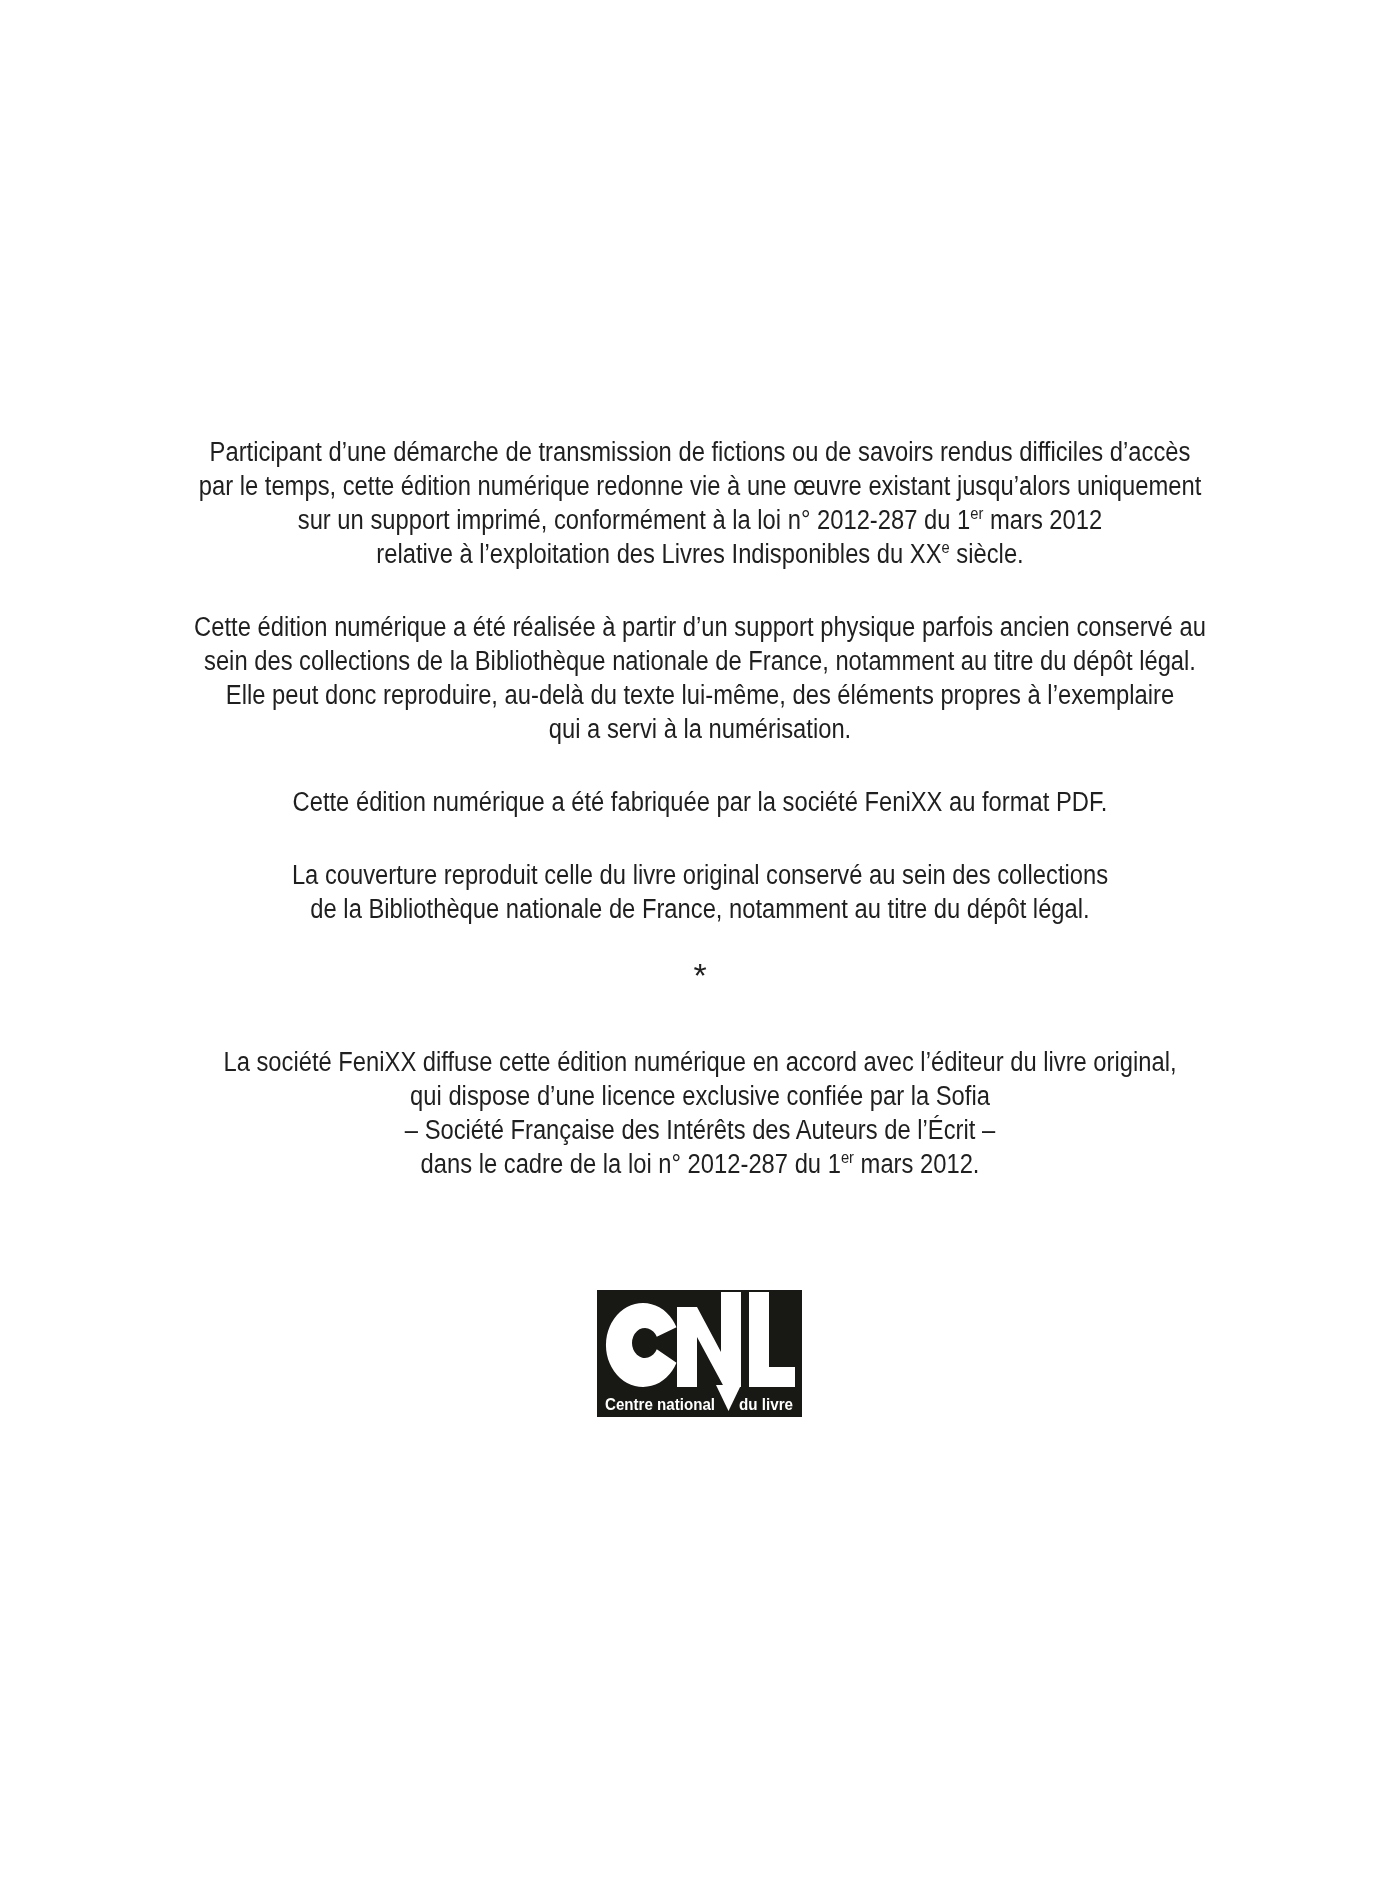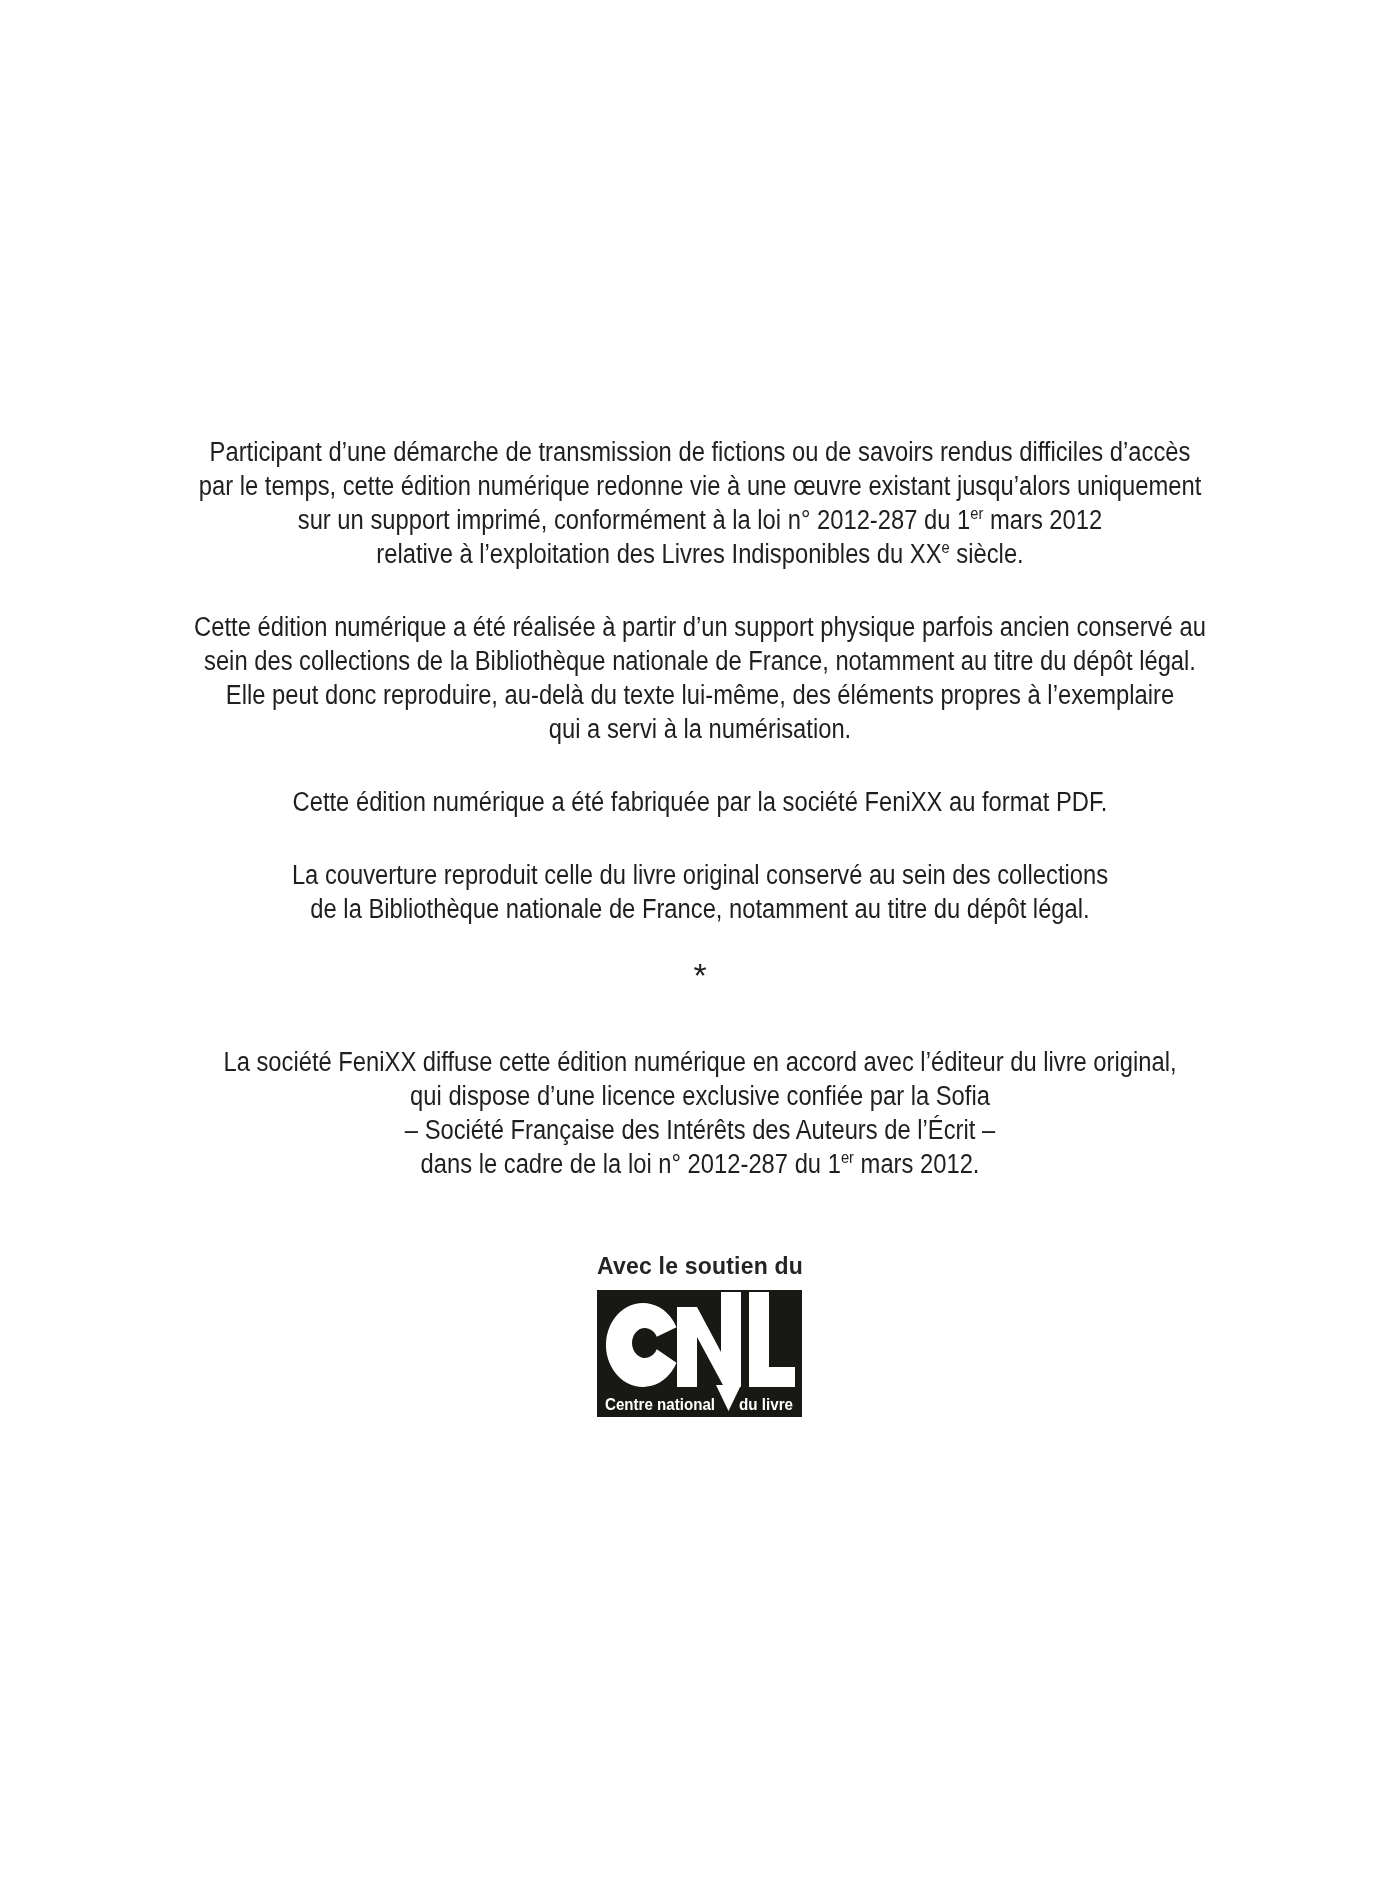--- a/index.html
+++ b/index.html
@@ -84,21 +84,20 @@
 
   <div id="separator" class="block">*</div>
 
   <div id="p5" class="block para">
     <div class="line">La société FeniXX diffuse cette édition numérique en accord avec l’éditeur du livre original,</div>
     <div class="line">qui dispose d’une licence exclusive confiée par la Sofia</div>
     <div class="line">– Société Française des Intérêts des Auteurs de l’Écrit –</div>
     <div class="line"><span>dans le cadre de la loi n° 2012-287 du 1</span><sup>er</sup><span> mars 2012.</span></div>
   </div>
 
-  <div id="logo-caption" class="block">Avec le soutien du</div>
 
   <svg id="cnl-logo" viewBox="0 0 205 127" xmlns="http://www.w3.org/2000/svg" role="img">
     <rect x="0" y="0" width="205" height="127" fill="#181815"></rect>
     <g fill="#ffffff" aria-label="CNL">
       <path d="M79.5,37.3 A37,42 0 1 0 79.5,72.7 L59.8,59.3 A13,15 0 1 1 59.8,46.7 Z"></path>
       <path d="M80,97 L80,17 L100,17 L124,62 L124,2 L144,2 L144,97 L127,97 L100,47 L100,97 Z"></path>
       <path d="M119,95 L131.5,121 L144,95 Z"></path>
       <path d="M152,2 L172,2 L172,77 L198,77 L198,97 L152,97 Z"></path>
     </g>
     <text x="8" y="120" font-family="Liberation Sans, sans-serif" font-size="16" font-weight="bold" fill="#ffffff" textLength="110" lengthAdjust="spacingAndGlyphs">Centre national</text>

